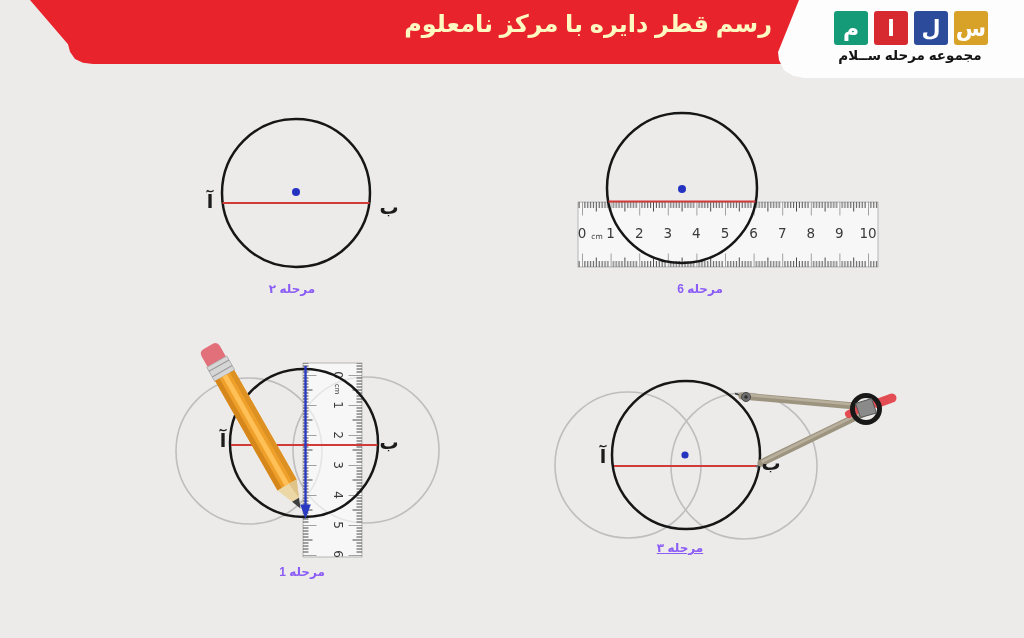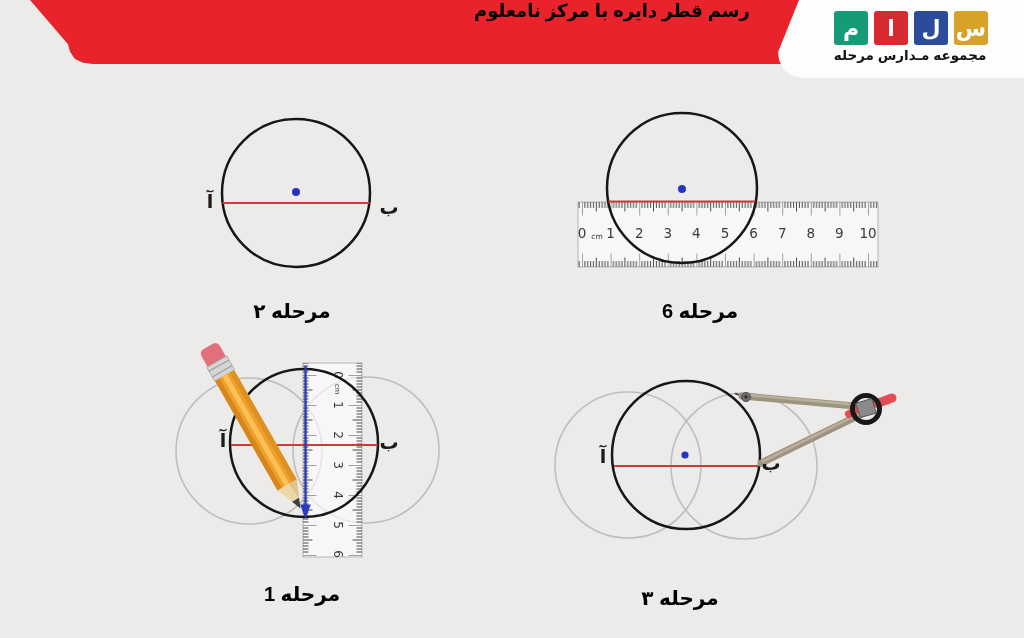--- a/index.html
+++ b/index.html
@@ -11,22 +11,22 @@
   .stage{position:absolute;inset:0;}
 
   
   .banner{
     position:absolute;left:0;top:0;width:1024px;height:64px;
     background:#E8232B;z-index:2;
     clip-path:polygon(30px 0%,100% 0%,100% 100%,93px 100%,83px 98%,75px 92%,70px 81%,68px 69%);
     filter:drop-shadow(0 5px 6px rgba(0,0,0,0.15));
   }
   .banner-title{
-    position:absolute;left:452px;top:0;width:320px;
-    text-align:center;color:#000000;font-size:18px;font-weight:bold;
+    position:absolute;left:452px;top:10px;width:320px;
+    text-align:center;color:#fef9c3;font-size:24px;font-weight:bold;
     direction:rtl;white-space:nowrap;
   }
   .logo-card{
     position:absolute;top:0;right:0;width:256px;height:78px;
     background:#FDFDFD;z-index:3;
     clip-path:polygon(31px 0%,100% 0%,100% 100%,36px 100%,25px 97%,16px 90%,11px 77%,10px 67%);
     filter:drop-shadow(-3px 4px 5px rgba(0,0,0,0.12));
   }
   .logo-boxes{
     position:absolute;top:11px;right:36px;
@@ -42,25 +42,25 @@
   .box-green{background:#159B77;}
   .logo-subtitle{
     position:absolute;top:47px;right:34px;width:160px;
     direction:rtl;text-align:center;color:#141414;
     font-size:13.5px;font-weight:bold;white-space:nowrap;
   }
 
   
   .caption{
     position:absolute;width:140px;text-align:center;
-    font-size:20px;font-weight:bold;color:#000000;direction:rtl;z-index:4;white-space:nowrap;margin-top:17px;
+    font-size:12px;font-weight:bold;color:#8b5cf6;direction:rtl;z-index:4;white-space:nowrap;
   }
   .cap-1{left:630px;top:282px;}
   .cap-2{left:222px;top:282px;}
-  .cap-3{left:610px;top:569px;}
+  .cap-3{left:610px;top:541px;text-decoration:underline;}
   .cap-4{left:232px;top:565px;}
   .pt-label{
     position:absolute;width:28px;text-align:center;
     font-size:19px;font-weight:bold;color:#1b1b1b;z-index:4;
   }
   .s2-a{left:196px;top:190px;}
   .s2-b{left:375px;top:196px;}
   .s3-a{left:589px;top:445px;}
   .s3-b{left:757px;top:452px;}
   .s4-a{left:209px;top:429px;}
@@ -78,21 +78,21 @@
     <div class="banner-title">رسم قطر دایره با مرکز نامعلوم</div>
   </div>
 
   <div class="logo-card">
     <div class="logo-boxes">
       <div class="logo-box box-gold">س</div>
       <div class="logo-box box-blue">ل</div>
       <div class="logo-box box-red">ا</div>
       <div class="logo-box box-green">م</div>
     </div>
-    <div class="logo-subtitle">مجموعه مـدارس مرحله</div>
+    <div class="logo-subtitle">مجموعه مرحله ســلام</div>
   </div>
 
   <svg class="fig-svg" width="1024" height="638" viewBox="0 0 1024 638">
     <defs>
 
       <pattern id="hTickT" x="582" y="202" width="28.6" height="14" patternUnits="userSpaceOnUse">
         <line x1="0" y1="0" x2="0" y2="13.5" stroke="#4A4A4A" stroke-width="1"></line>
         <line x1="2.86" y1="0" x2="2.86" y2="6" stroke="#4A4A4A" stroke-width="1"></line>
         <line x1="5.72" y1="0" x2="5.72" y2="6" stroke="#4A4A4A" stroke-width="1"></line>
         <line x1="8.58" y1="0" x2="8.58" y2="6" stroke="#4A4A4A" stroke-width="1"></line>

